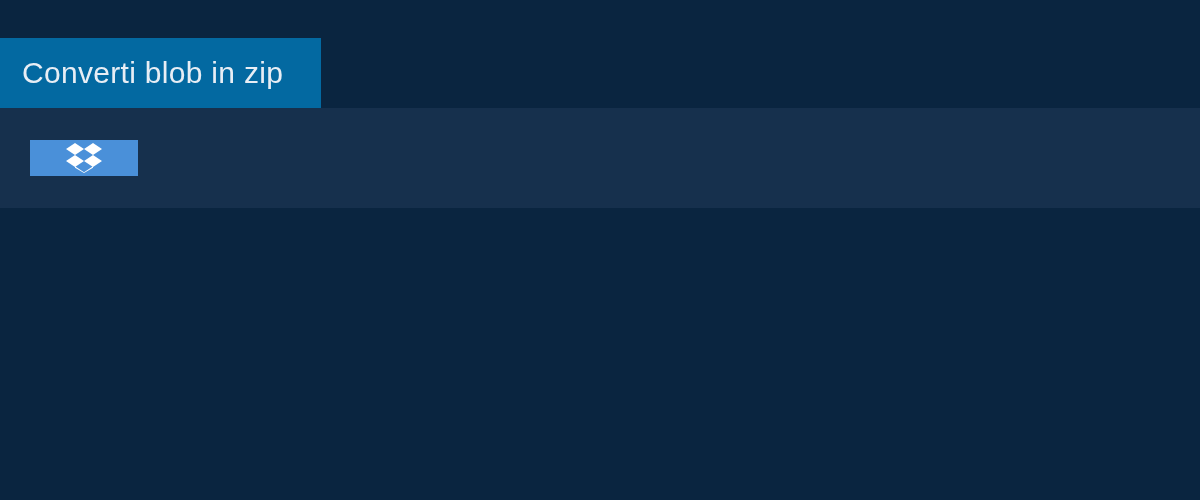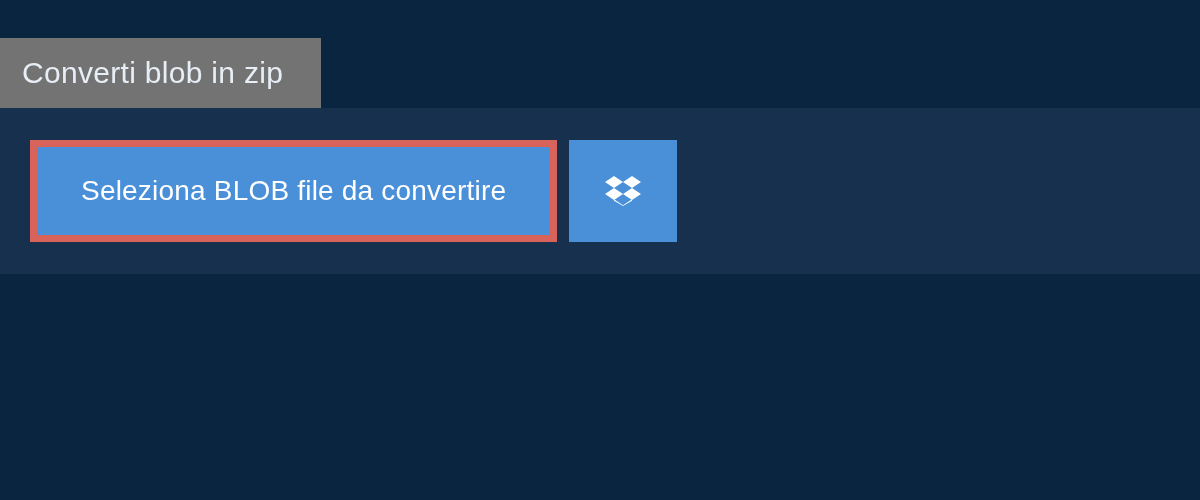--- a/index.html
+++ b/index.html
@@ -12,21 +12,21 @@
       height: 500px;
       background: #0a2540;
       font-family: -apple-system, BlinkMacSystemFont, 'Segoe UI', Arial, sans-serif;
       overflow: hidden;
     }
     .tab-container {
       padding-top: 38px;
     }
     .tab {
       display: inline-block;
-      background: #737373;
+      background: #0369a1;
       color: #e8eef5;
       font-size: 30px;
       font-weight: 300;
       padding: 18px 38px 18px 22px;
       letter-spacing: 0.3px;
     }
     .content-panel {
       background: #16304d;
       padding: 32px 30px 32px 30px;
       width: 100%;
@@ -70,24 +70,19 @@
 <body>
 
 <div class="tab-container">
   <div class="tab">
     <span>Converti blob in zip</span>
   </div>
 </div>
 
 <div class="content-panel">
   <div class="button-row">
-    <div class="select-button-wrapper">
-      <button class="select-button">
-        <span>Seleziona BLOB file da convertire</span>
-      </button>
-    </div>
     <button class="dropbox-button">
       <svg class="dropbox-icon" viewBox="0 0 24 24">
         <path d="M6 2L0 6l6 4-6 4 6 4 6-4 6 4 6-4-6-4 6-4-6-4-6 4-6-4zm6 4l6 4-6 4-6-4 6-4zm-6 12.5l6 3.5 6-3.5v-1l-6 4-6-4v1z"></path>
       </svg>
     </button>
   </div>
 </div>
 
 </body></html>

